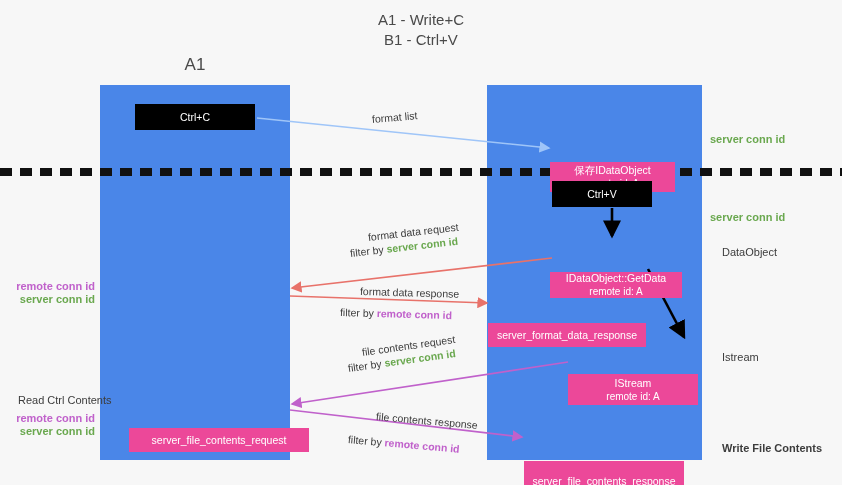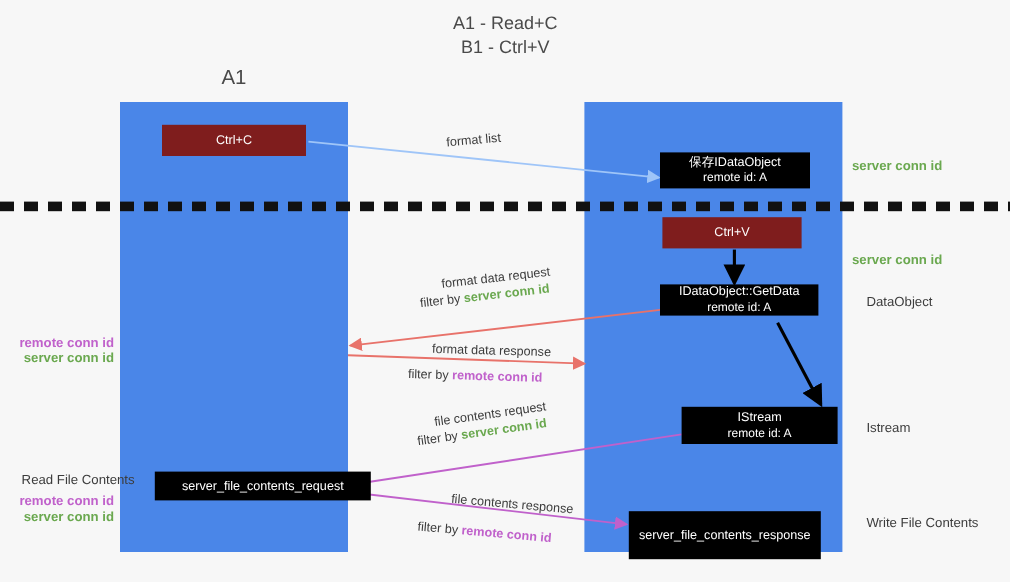--- a/index.html
+++ b/index.html
@@ -31,43 +31,43 @@
     background:repeating-linear-gradient(to right,#111 0 12px,transparent 12px 20px);
   }
 
   
   .box{
     position:absolute;box-sizing:border-box;
     display:flex;flex-direction:column;align-items:center;justify-content:center;
     color:#ffffff;font-size:10.5px;line-height:13px;text-align:center;
     border:1px solid rgba(255,255,255,.0);
   }
-  .box.orange{background:#000000;}
-  .box.green{background:#7f1d1d;}
+  .box.orange{background:#ec4899;margin-top:35px;}
+  .box.green{background:#000000;}
   .box .l2{font-size:10px;}
 
   
   .side{position:absolute;font-size:11px;line-height:14px;}
   .side.dark{color:#3c3c3c;padding-left:12px;}
   .green-t{color:#6aa84f;font-weight:bold;}
   .mag-t{color:#c061cb;font-weight:bold;}
 
   
   .ann{position:absolute;font-size:10.5px;line-height:14px;color:#3c3c3c;white-space:nowrap;}
   .ann b{font-weight:bold;}
 
   svg.arrows{position:absolute;left:0;top:0;width:842px;height:485px;overflow:visible;}
 </style>
 </head>
 <body>
 
 <div class="stage">
 
   <div class="title">
-    <div>A1 - Read+C</div>
+    <div>A1 - Write+C</div>
     <div>B1 - Ctrl+V</div>
   </div>
 
   <div class="lane-head" style="left:100px;top:58px;width:190px;">
     <span class="nm">A1</span>
     <span class="sub">remote</span>
   </div>
 
   <div class="lane" style="left:100px;top:85px;width:190px;height:375px;"></div>
   <div class="lane" style="left:487px;top:85px;width:215px;height:375px;"></div>
@@ -107,35 +107,38 @@
 
   <div class="box green" style="left:135px;top:104px;width:120px;height:26px;">
     <span>Ctrl+C</span>
   </div>
 
   <div class="box orange" style="left:550px;top:127px;width:125px;height:30px;">
     <span>保存IDataObject</span>
     <span class="l2">remote id: A</span>
   </div>
 
-  <div class="box green" style="left:552px;top:181px;width:116px;height:26px;">
+  <div class="box green" style="left:552px;top:181px;width:100px;height:26px;">
     <span>Ctrl+V</span>
   </div>
 
   <div class="box orange" style="left:550px;top:237px;width:132px;height:26px;">
     <span>IDataObject::GetData</span>
     <span class="l2">remote id: A</span>
   </div>
 
   <div class="box orange" style="left:568px;top:339px;width:130px;height:31px;">
     <span>IStream</span>
     <span class="l2">remote id: A</span>
   </div>
 
 
+  <div class="box orange" style="left:488px;top:288px;width:158px;height:24px;">
+    <span>server_format_data_response</span>
+  </div>
 
   <div class="box orange" style="left:129px;top:393px;width:180px;height:24px;">
     <span>server_file_contents_request</span>
   </div>
 
   <div class="box orange" style="left:524px;top:426px;width:160px;height:40px;">
     <span>server_file_contents_response</span>
   </div>
 
   <div class="ann" style="left:372px;top:112px;transform:rotate(-5deg);transform-origin:left center;">format list</div>
@@ -165,30 +168,30 @@
   </div>
 
   <div class="side" style="left:710px;top:132px;">
     <b class="green-t">server conn id</b>
   </div>
   <div class="side" style="left:710px;top:210px;">
     <b class="green-t">server conn id</b>
   </div>
   <div class="side dark" style="left:710px;top:245px;">DataObject</div>
   <div class="side dark" style="left:710px;top:350px;">Istream</div>
-  <div class="side dark" style="left:710px;top:429px;">Write File Contents</div>
+  <div class="side dark" style="left:710px;top:441px;font-weight:bold;">Write File Contents</div>
 
   <div class="side" style="left:10px;top:279px;text-align:right;width:85px;">
     <b class="mag-t">remote conn id</b>
   </div>
   <div class="side" style="left:10px;top:292px;text-align:right;width:85px;">
     <b class="green-t">server conn id</b>
   </div>
 
-  <div class="side dark" style="left:6px;top:393px;">Read File Contents</div>
+  <div class="side dark" style="left:6px;top:393px;">Read Ctrl Contents</div>
   <div class="side" style="left:10px;top:411px;text-align:right;width:85px;">
     <b class="mag-t">remote conn id</b>
   </div>
   <div class="side" style="left:10px;top:424px;text-align:right;width:85px;">
     <b class="green-t">server conn id</b>
   </div>
 
 </div>
 
 </body></html>

